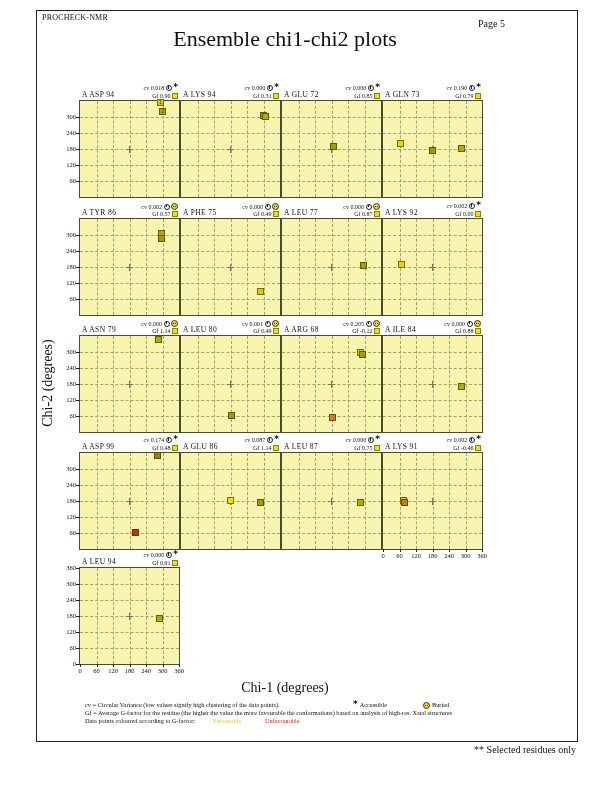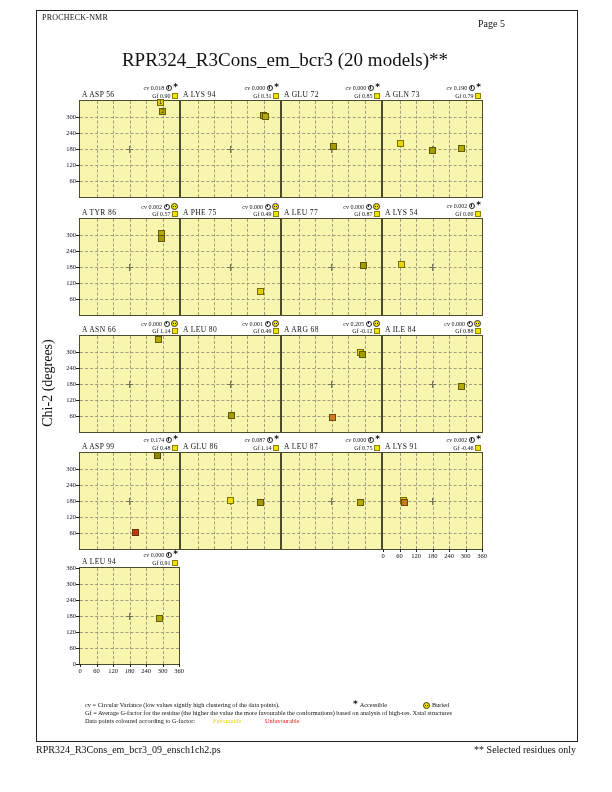--- a/index.html
+++ b/index.html
@@ -51,25 +51,25 @@
   .footer-left{position:absolute;left:36px;top:744px;font-size:10px;}
   .footer-right{position:absolute;right:36px;top:744px;font-size:10px;text-align:right;}
 </style>
 </head>
 <body>
 
 <div class="page">
   <div class="frame"></div>
   <div class="app-name">PROCHECK-NMR</div>
   <div class="page-num">Page  5</div>
-  <div class="sub-title">RPR324_R3Cons_em_bcr3 (20 models)**</div>
+  <div class="big-title">Ensemble chi1-chi2 plots</div>
 
   <div id="plots">
       <div class="plot" style="left: 79px; top: 100px; background: rgb(248, 245, 174);">
-        <div class="pname">A ASP 56</div>
+        <div class="pname">A ASP 94</div>
         <div class="meta cvrow">
           <span>cv</span>
           <span>0.018</span>
           <span class="icon-clock"></span>
           <span class="icon-accessible">*</span>
         </div>
         <div class="meta gfrow">
           <span>Gf</span>
           <span>0.90</span>
           <span class="swatch"></span>
@@ -266,21 +266,21 @@
         <div class="gl gh" style="top: 48px;"></div>
         <div class="gl gv" style="left: 49.5px;"></div>
         <div class="gl gh" style="top: 32px;"></div>
         <div class="gl gv" style="left: 66px;"></div>
         <div class="gl gh" style="top: 16px;"></div>
         <div class="gl gv" style="left: 82.5px;"></div>
         <div class="cross" style="left: 46px; top: 44.5px;"></div>
         <div class="pt" style="left: 77.85px; top: 42.6px; background: rgb(163, 155, 0);"></div>
       </div>
       <div class="plot" style="left: 382px; top: 218px; background: rgb(248, 245, 174);">
-        <div class="pname">A LYS 54</div>
+        <div class="pname">A LYS 92</div>
         <div class="meta cvrow">
           <span>cv</span>
           <span>0.002</span>
           <span class="icon-clock"></span>
           <span class="icon-accessible">*</span>
         </div>
         <div class="meta gfrow">
           <span>Gf</span>
           <span>0.00</span>
           <span class="swatch"></span>
@@ -292,21 +292,21 @@
         <div class="gl gh" style="top: 48px;"></div>
         <div class="gl gv" style="left: 49.5px;"></div>
         <div class="gl gh" style="top: 32px;"></div>
         <div class="gl gv" style="left: 66px;"></div>
         <div class="gl gh" style="top: 16px;"></div>
         <div class="gl gv" style="left: 82.5px;"></div>
         <div class="cross" style="left: 46px; top: 44.5px;"></div>
         <div class="pt" style="left: 14.6px; top: 41.8px; background: rgb(232, 216, 0);"></div>
       </div>
       <div class="plot" style="left: 79px; top: 335px; background: rgb(248, 245, 174);">
-        <div class="pname">A ASN 66</div>
+        <div class="pname">A ASN 79</div>
         <div class="meta cvrow">
           <span>cv</span>
           <span>0.000</span>
           <span class="icon-clock"></span>
           <span class="icon-buried"></span>
         </div>
         <div class="meta gfrow">
           <span>Gf</span>
           <span>1.14</span>
           <span class="swatch"></span>
@@ -595,20 +595,21 @@
         <div class="xtick" style="left: 66px;"></div>
         <div class="xlab" style="left: 66px;">240</div>
         <div class="xtick" style="left: 82.5px;"></div>
         <div class="xlab" style="left: 82.5px;">300</div>
         <div class="xtick" style="left: 99px;"></div>
         <div class="xlab" style="left: 99px;">360</div>
       </div>
     </div>
 
   <div class="yaxis-title">Chi-2 (degrees)</div>
+  <div class="xaxis-title">Chi-1 (degrees)</div>
 
   <div class="legend">
     <div class="lg-line">
       <span class="lg-abs" style="left:0;">cv = Circular Variance (low values signify high clustering of the data points).</span>
       <span class="lg-abs" style="left:268px;">
         <span class="icon-accessible">*</span>
         <span>Accessible</span>
       </span>
       <span class="lg-abs" style="left:338px;">
         <span class="icon-buried"></span>
@@ -618,15 +619,14 @@
     <div class="lg-line">
       <span class="lg-abs" style="left:0;">Gf = Average G-factor for the residue (the higher the value the more favourable the conformations)  based on analysis of high-res. Xstal structures</span>
     </div>
     <div class="lg-line">
       <span class="lg-abs" style="left:0;">Data points coloured according to G-factor:</span>
       <span class="lg-abs fav" style="left:128px;">Favourable</span>
       <span class="lg-abs unfav" style="left:180px;">Unfavourable</span>
     </div>
   </div>
 
-  <div class="footer-left">RPR324_R3Cons_em_bcr3_09_ensch1ch2.ps</div>
   <div class="footer-right">** Selected residues only</div>
 </div>
 
 </body></html>

